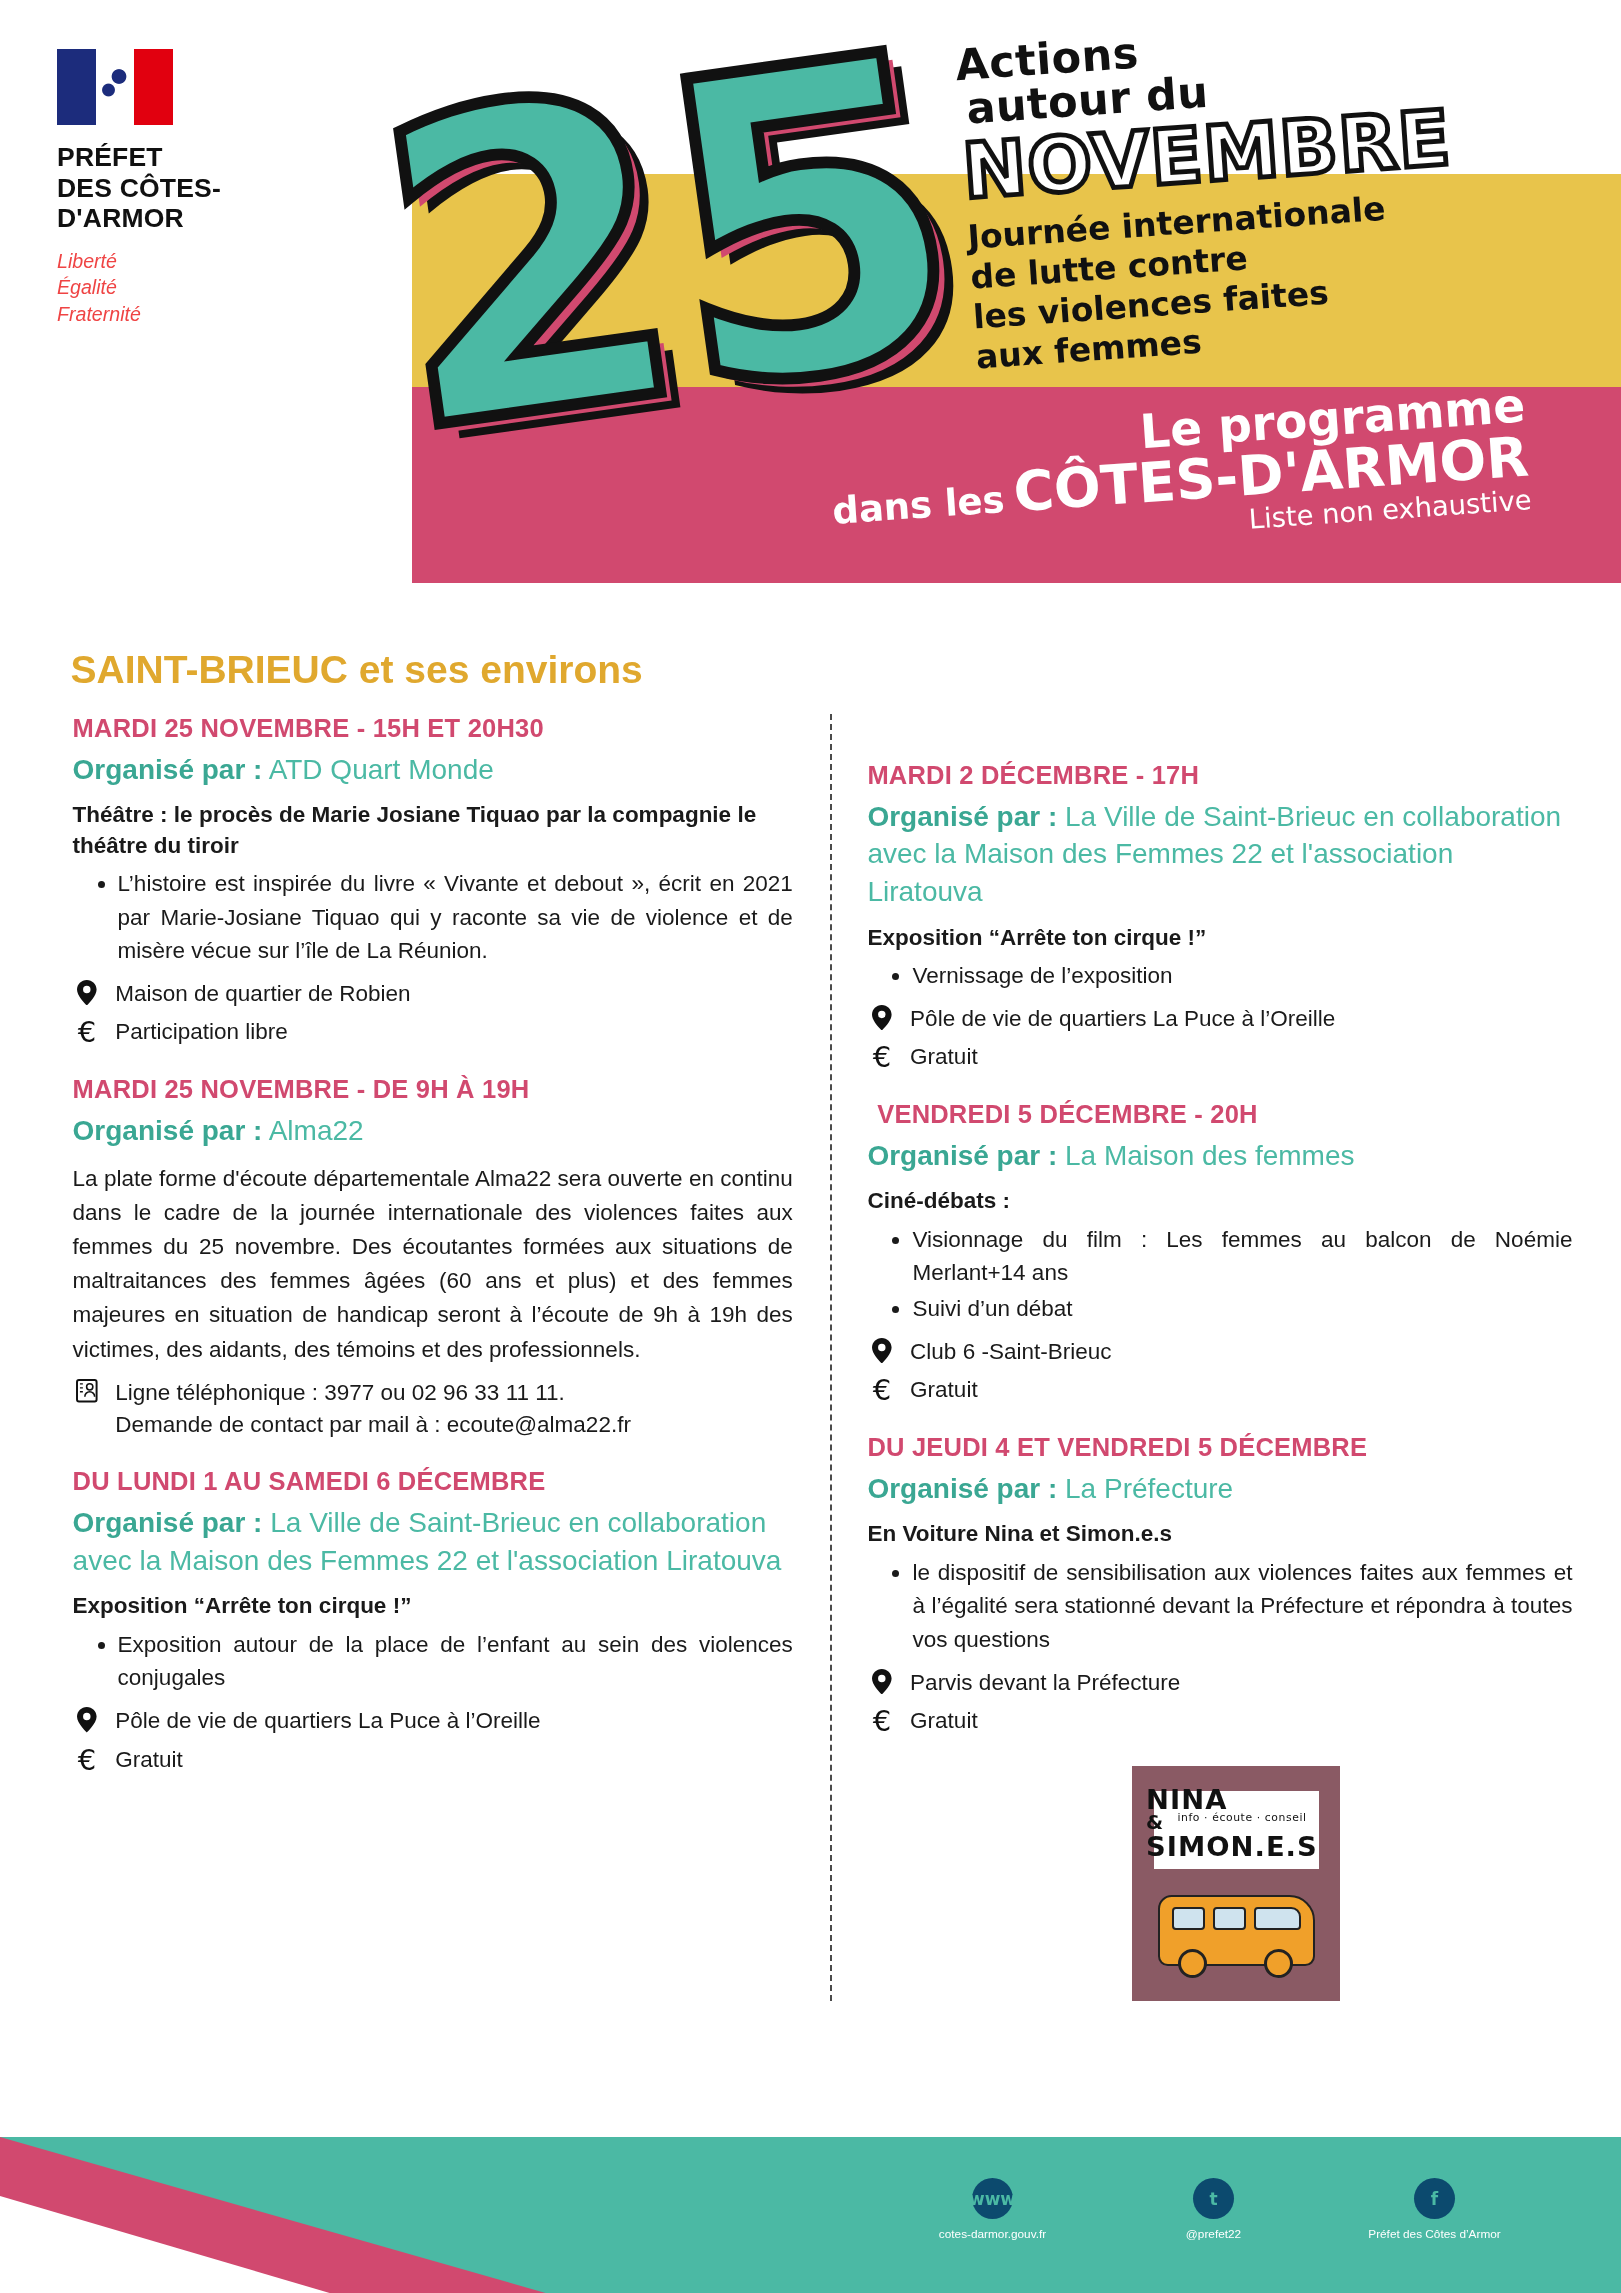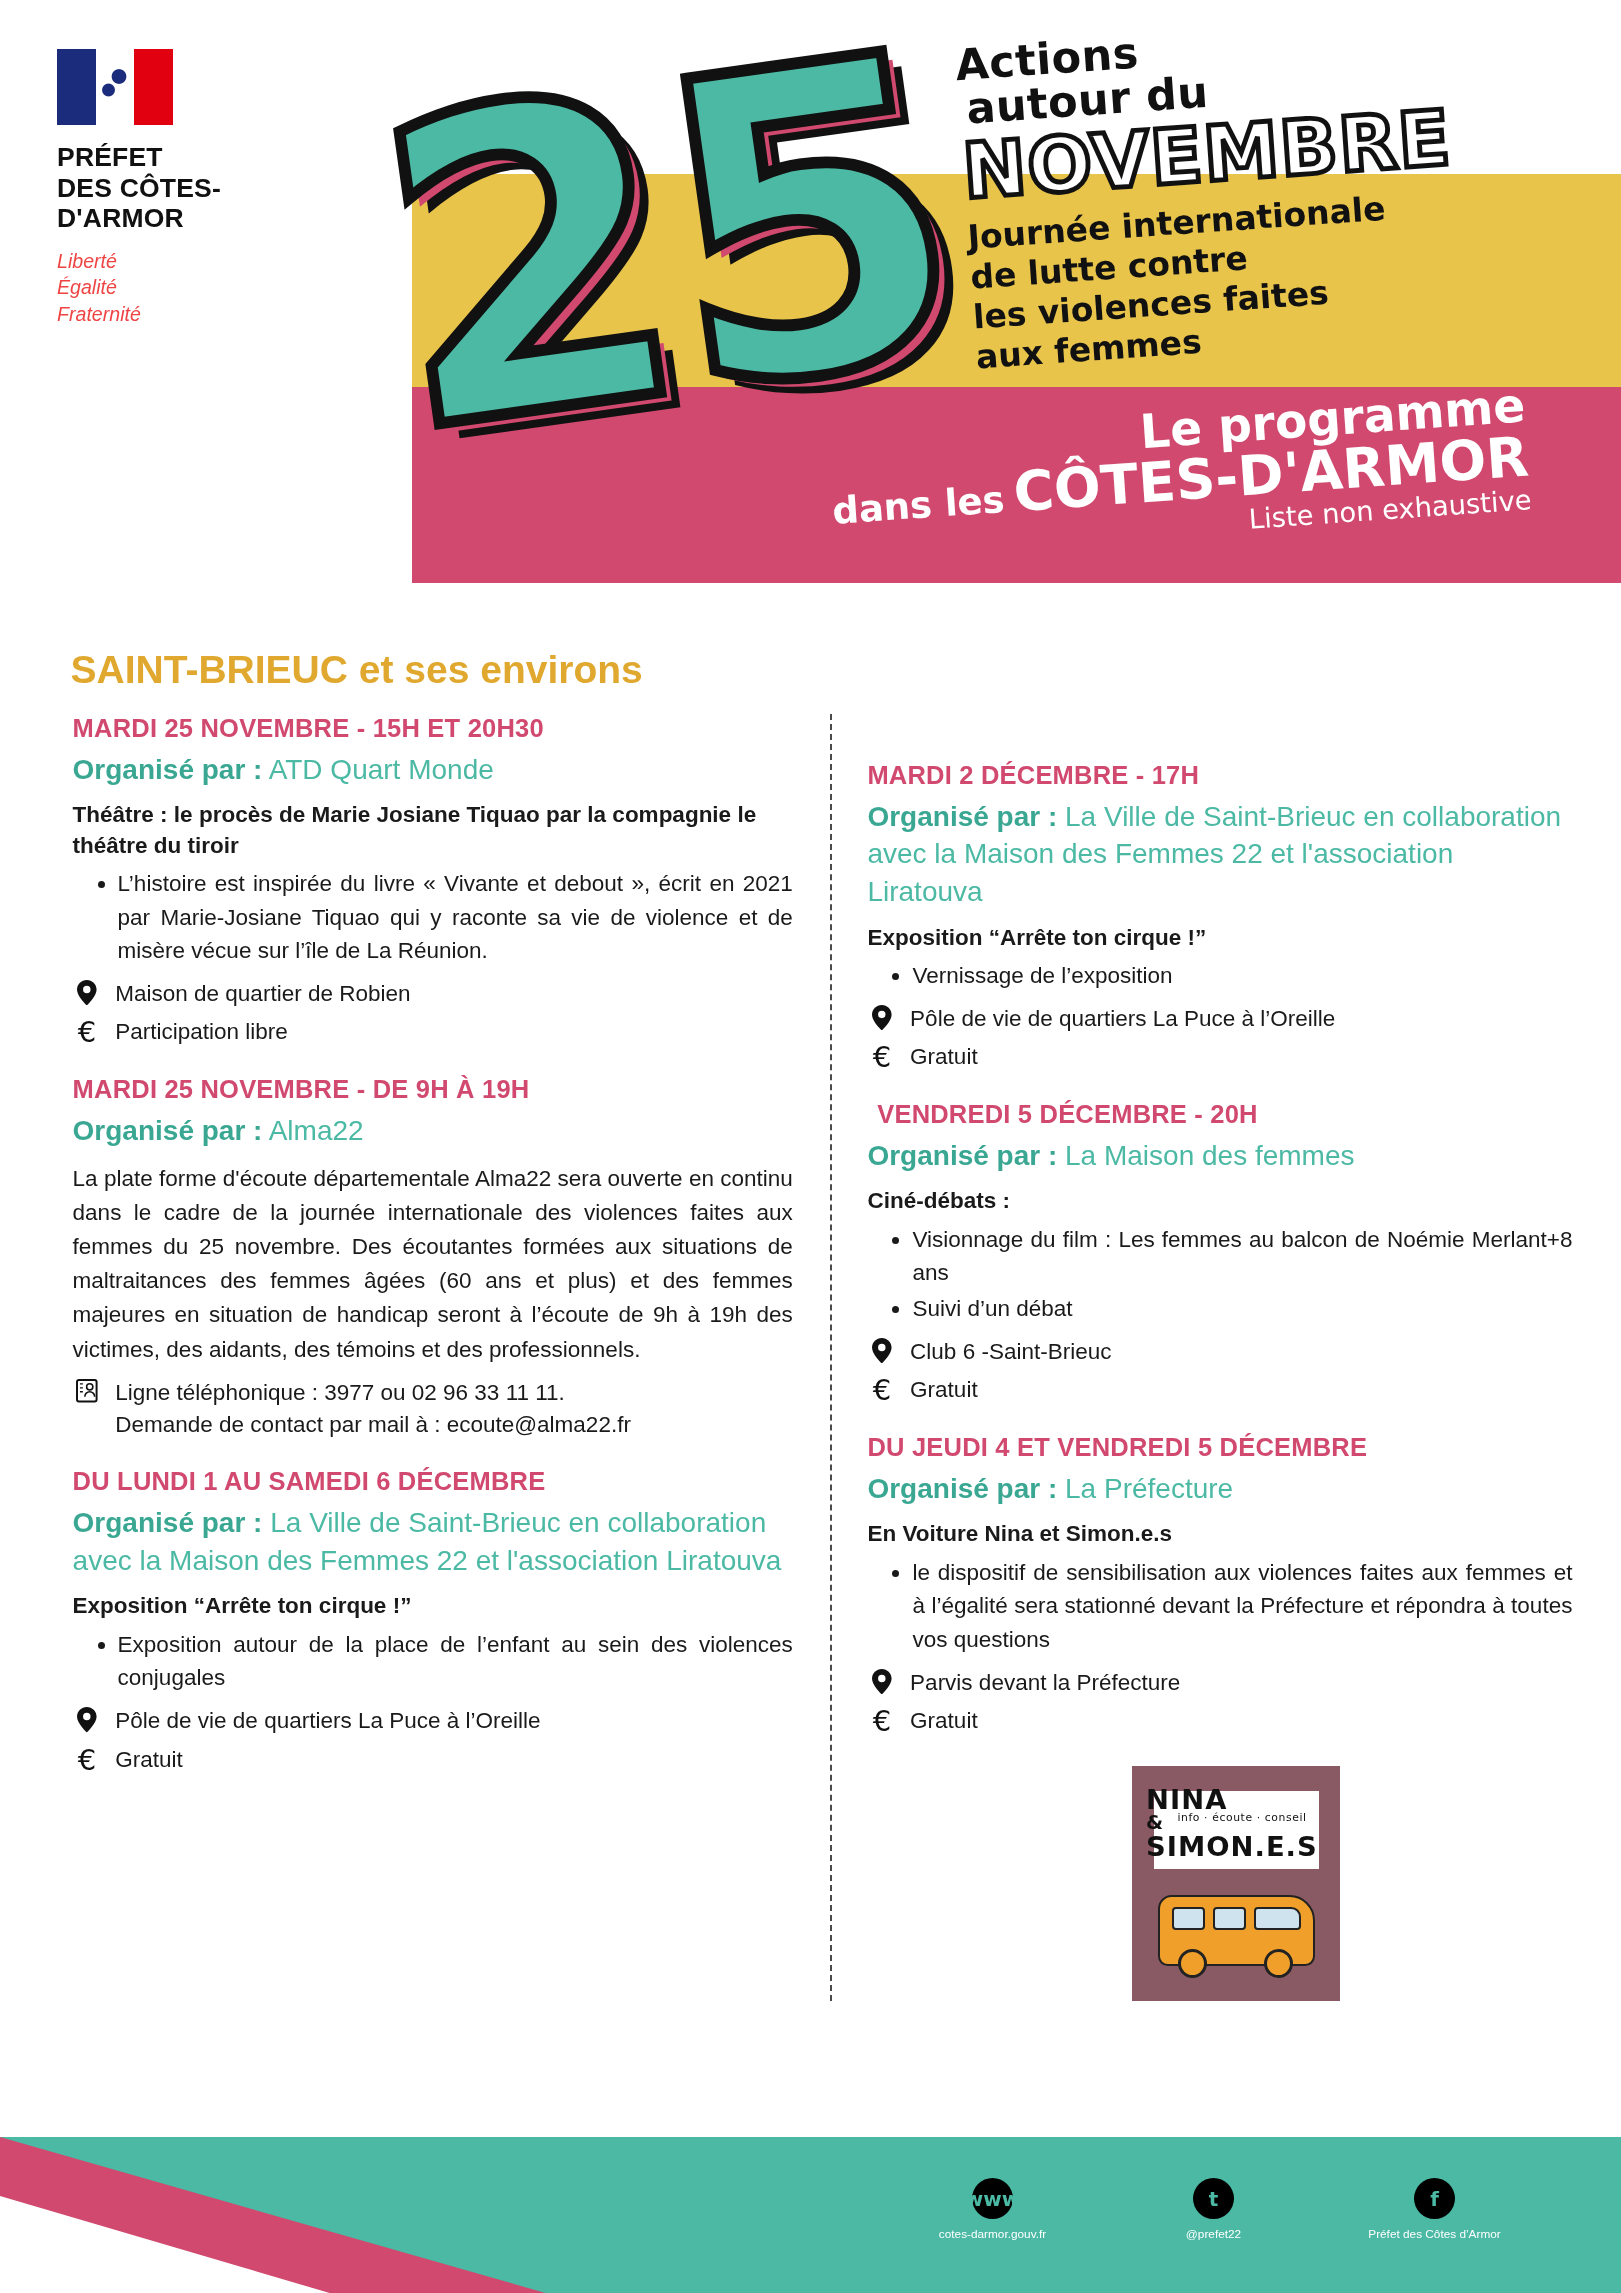--- a/index.html
+++ b/index.html
@@ -353,27 +353,27 @@
     position: absolute;
     right: 118px; top: 41px;
     display: flex;
     gap: 84px;
     align-items: flex-start;
   }
   .soc { text-align: center; width: 137px; }
   .soc-circle {
     width: 41px; height: 41px;
     border-radius: 50%;
-    background: #000000;
+    background: #0c4a6e;
     margin: 0 auto 7.8px;
     display: flex; align-items: center; justify-content: center;
     color: #4bb9a4;
     font-family: "DejaVu Sans", sans-serif;
     font-weight: bold;
-    font-size: 20px;
+    font-size: 17px;
   }
   .soc-label {
     font-size: 11.8px;
     color: #ffffff;
     line-height: 1.2;
   }
 </style>
 </head>
 <body>
 
@@ -528,21 +528,21 @@
         </div>
       </div>
 
       <div class="ev">
         <div class="ev-date" style="padding-left:9.8px;">VENDREDI 5 DÉCEMBRE - 20H</div>
         <div class="ev-org">
           <b>Organisé par :</b><span> La Maison des femmes</span>
         </div>
         <div class="ev-title">Ciné-débats :</div>
         <ul class="ev-list">
-          <li>Visionnage du film : Les femmes au balcon de Noémie Merlant+8 ans</li>
+          <li>Visionnage du film : Les femmes au balcon de Noémie Merlant+14 ans</li>
           <li>Suivi d’un débat</li>
         </ul>
         <div class="meta-row">
           <span class="meta-icon pin">
             <svg width="19.6" height="25.5" viewBox="0 0 20 26">
                 <path d="M10 0C4.5 0 0 4.4 0 9.8 0 17 10 26 10 26s10-9 10-16.2C20 4.4 15.5 0 10 0zm0 13.4a3.8 3.8 0 110-7.6 3.8 3.8 0 010 7.6z" fill="#111"></path>
               </svg>
           </span>
           <span>Club 6 -Saint-Brieuc</span>
         </div>

